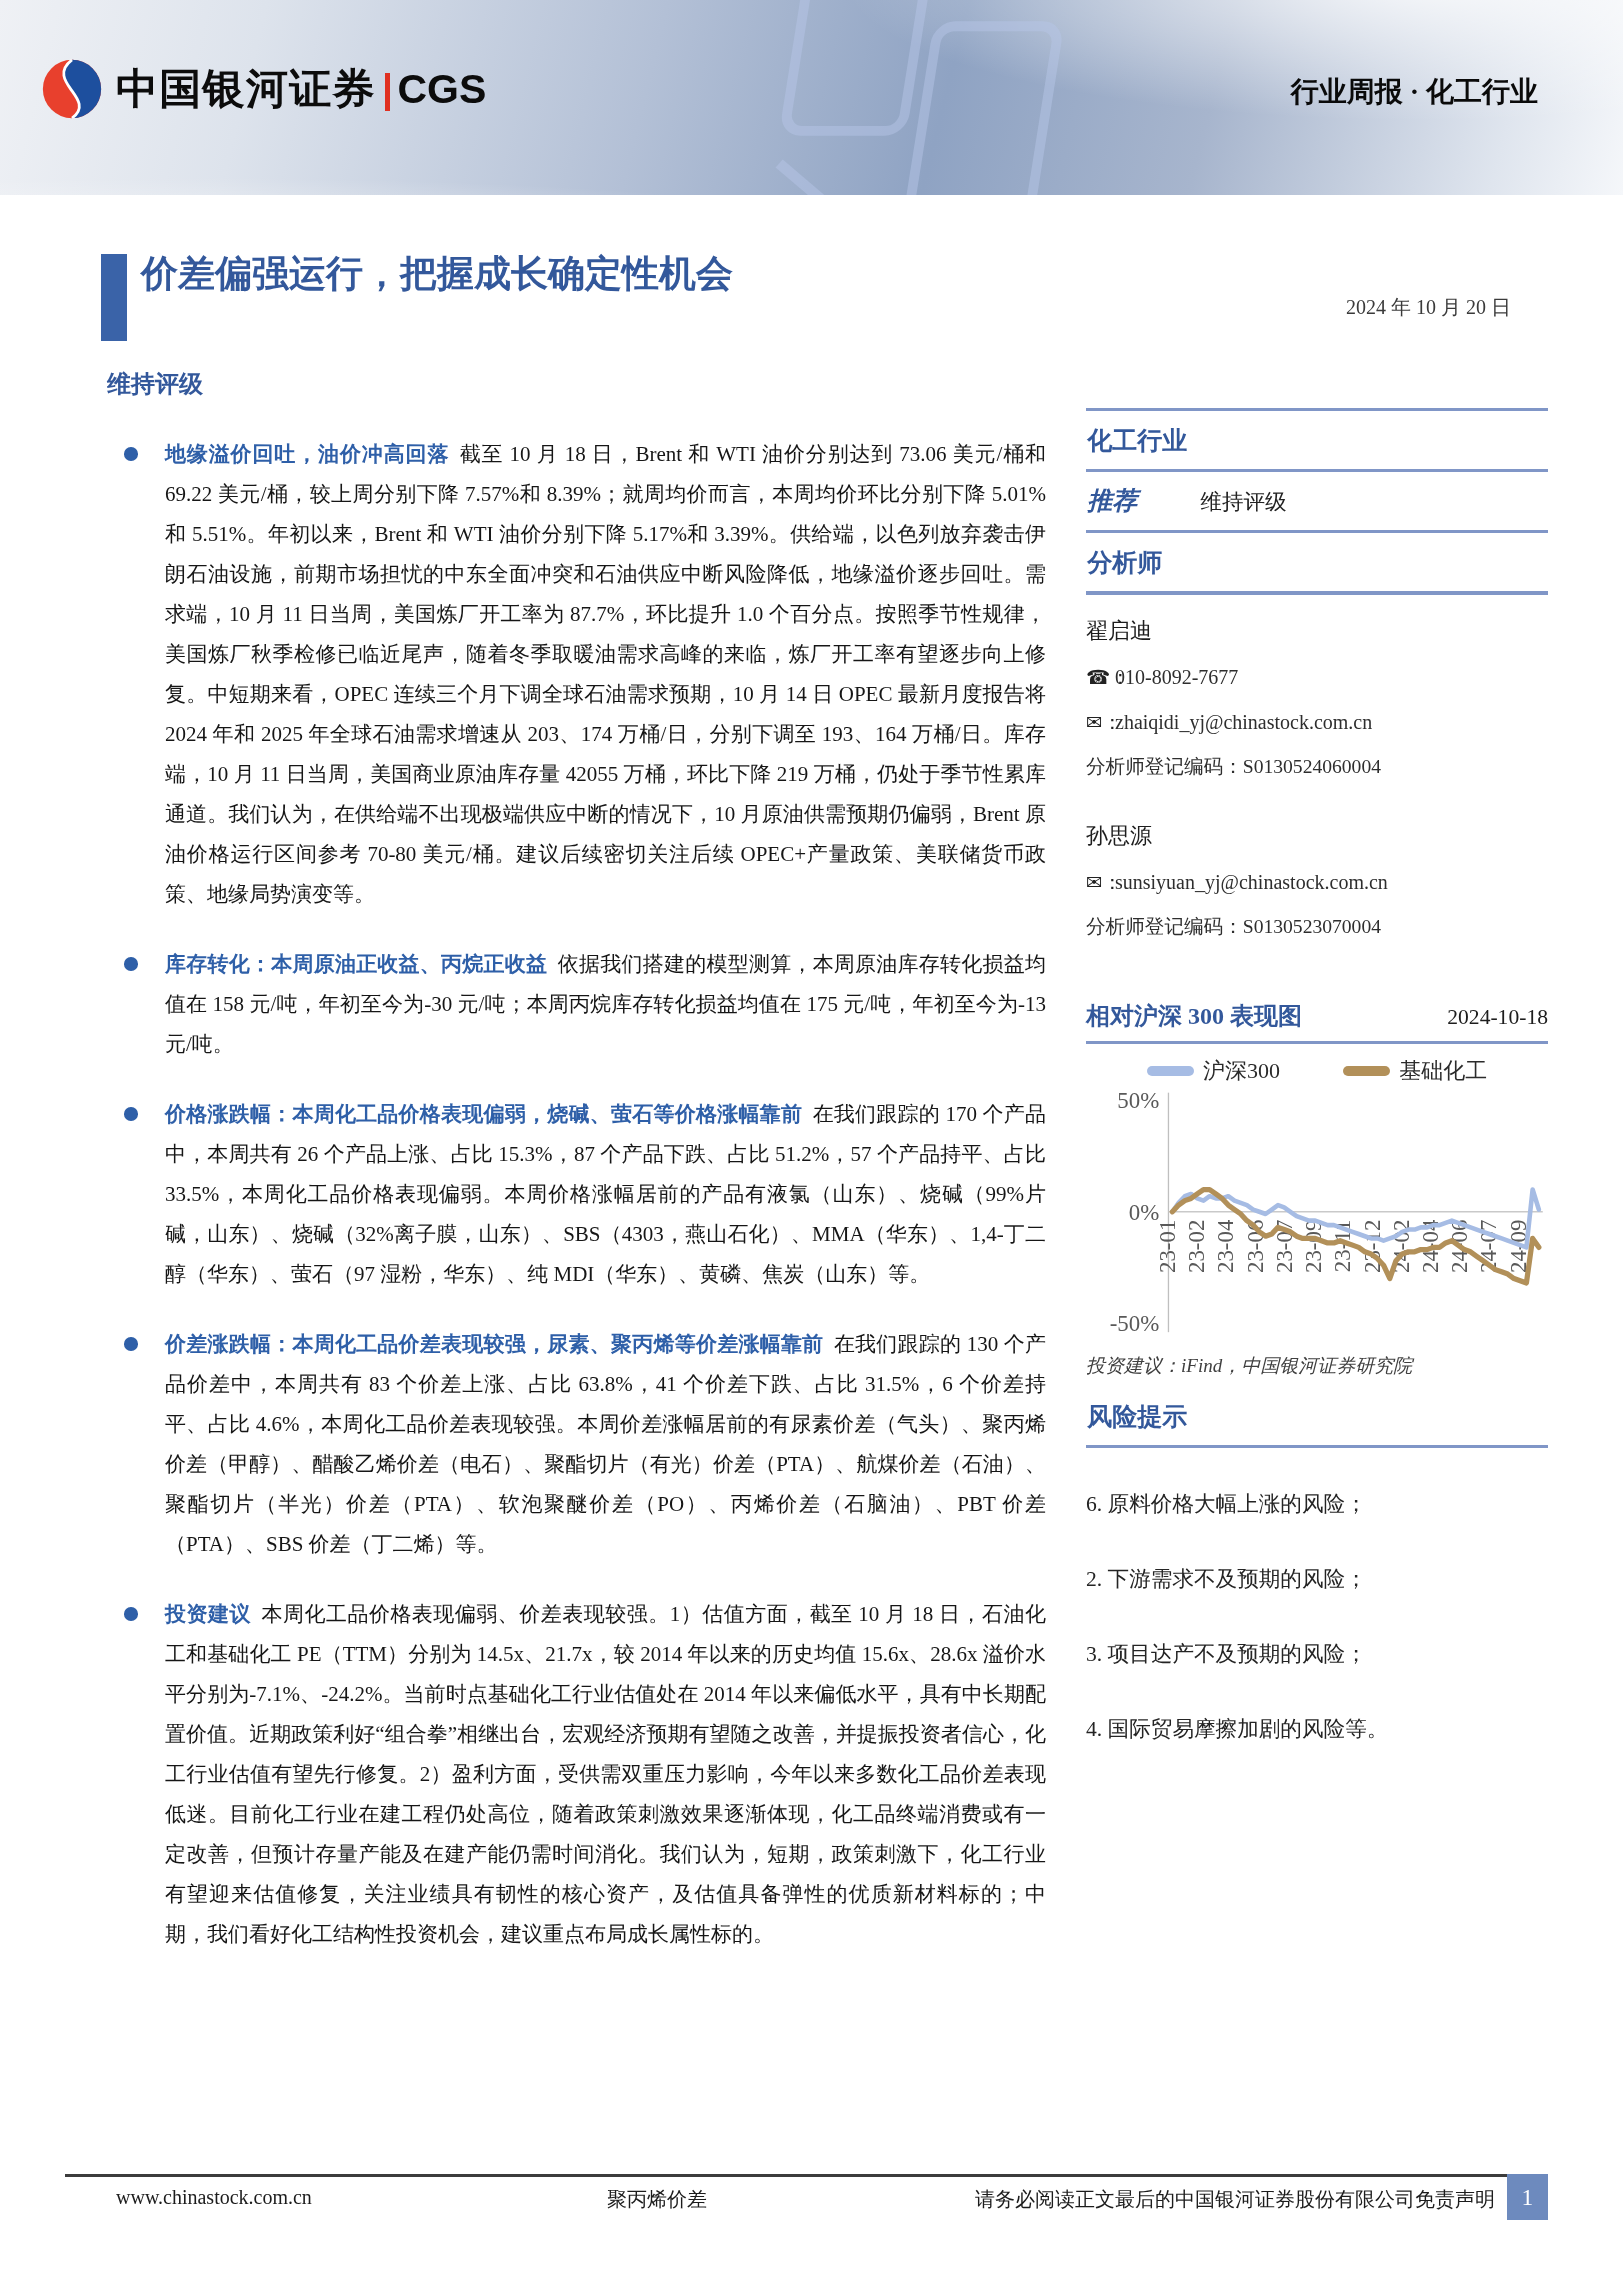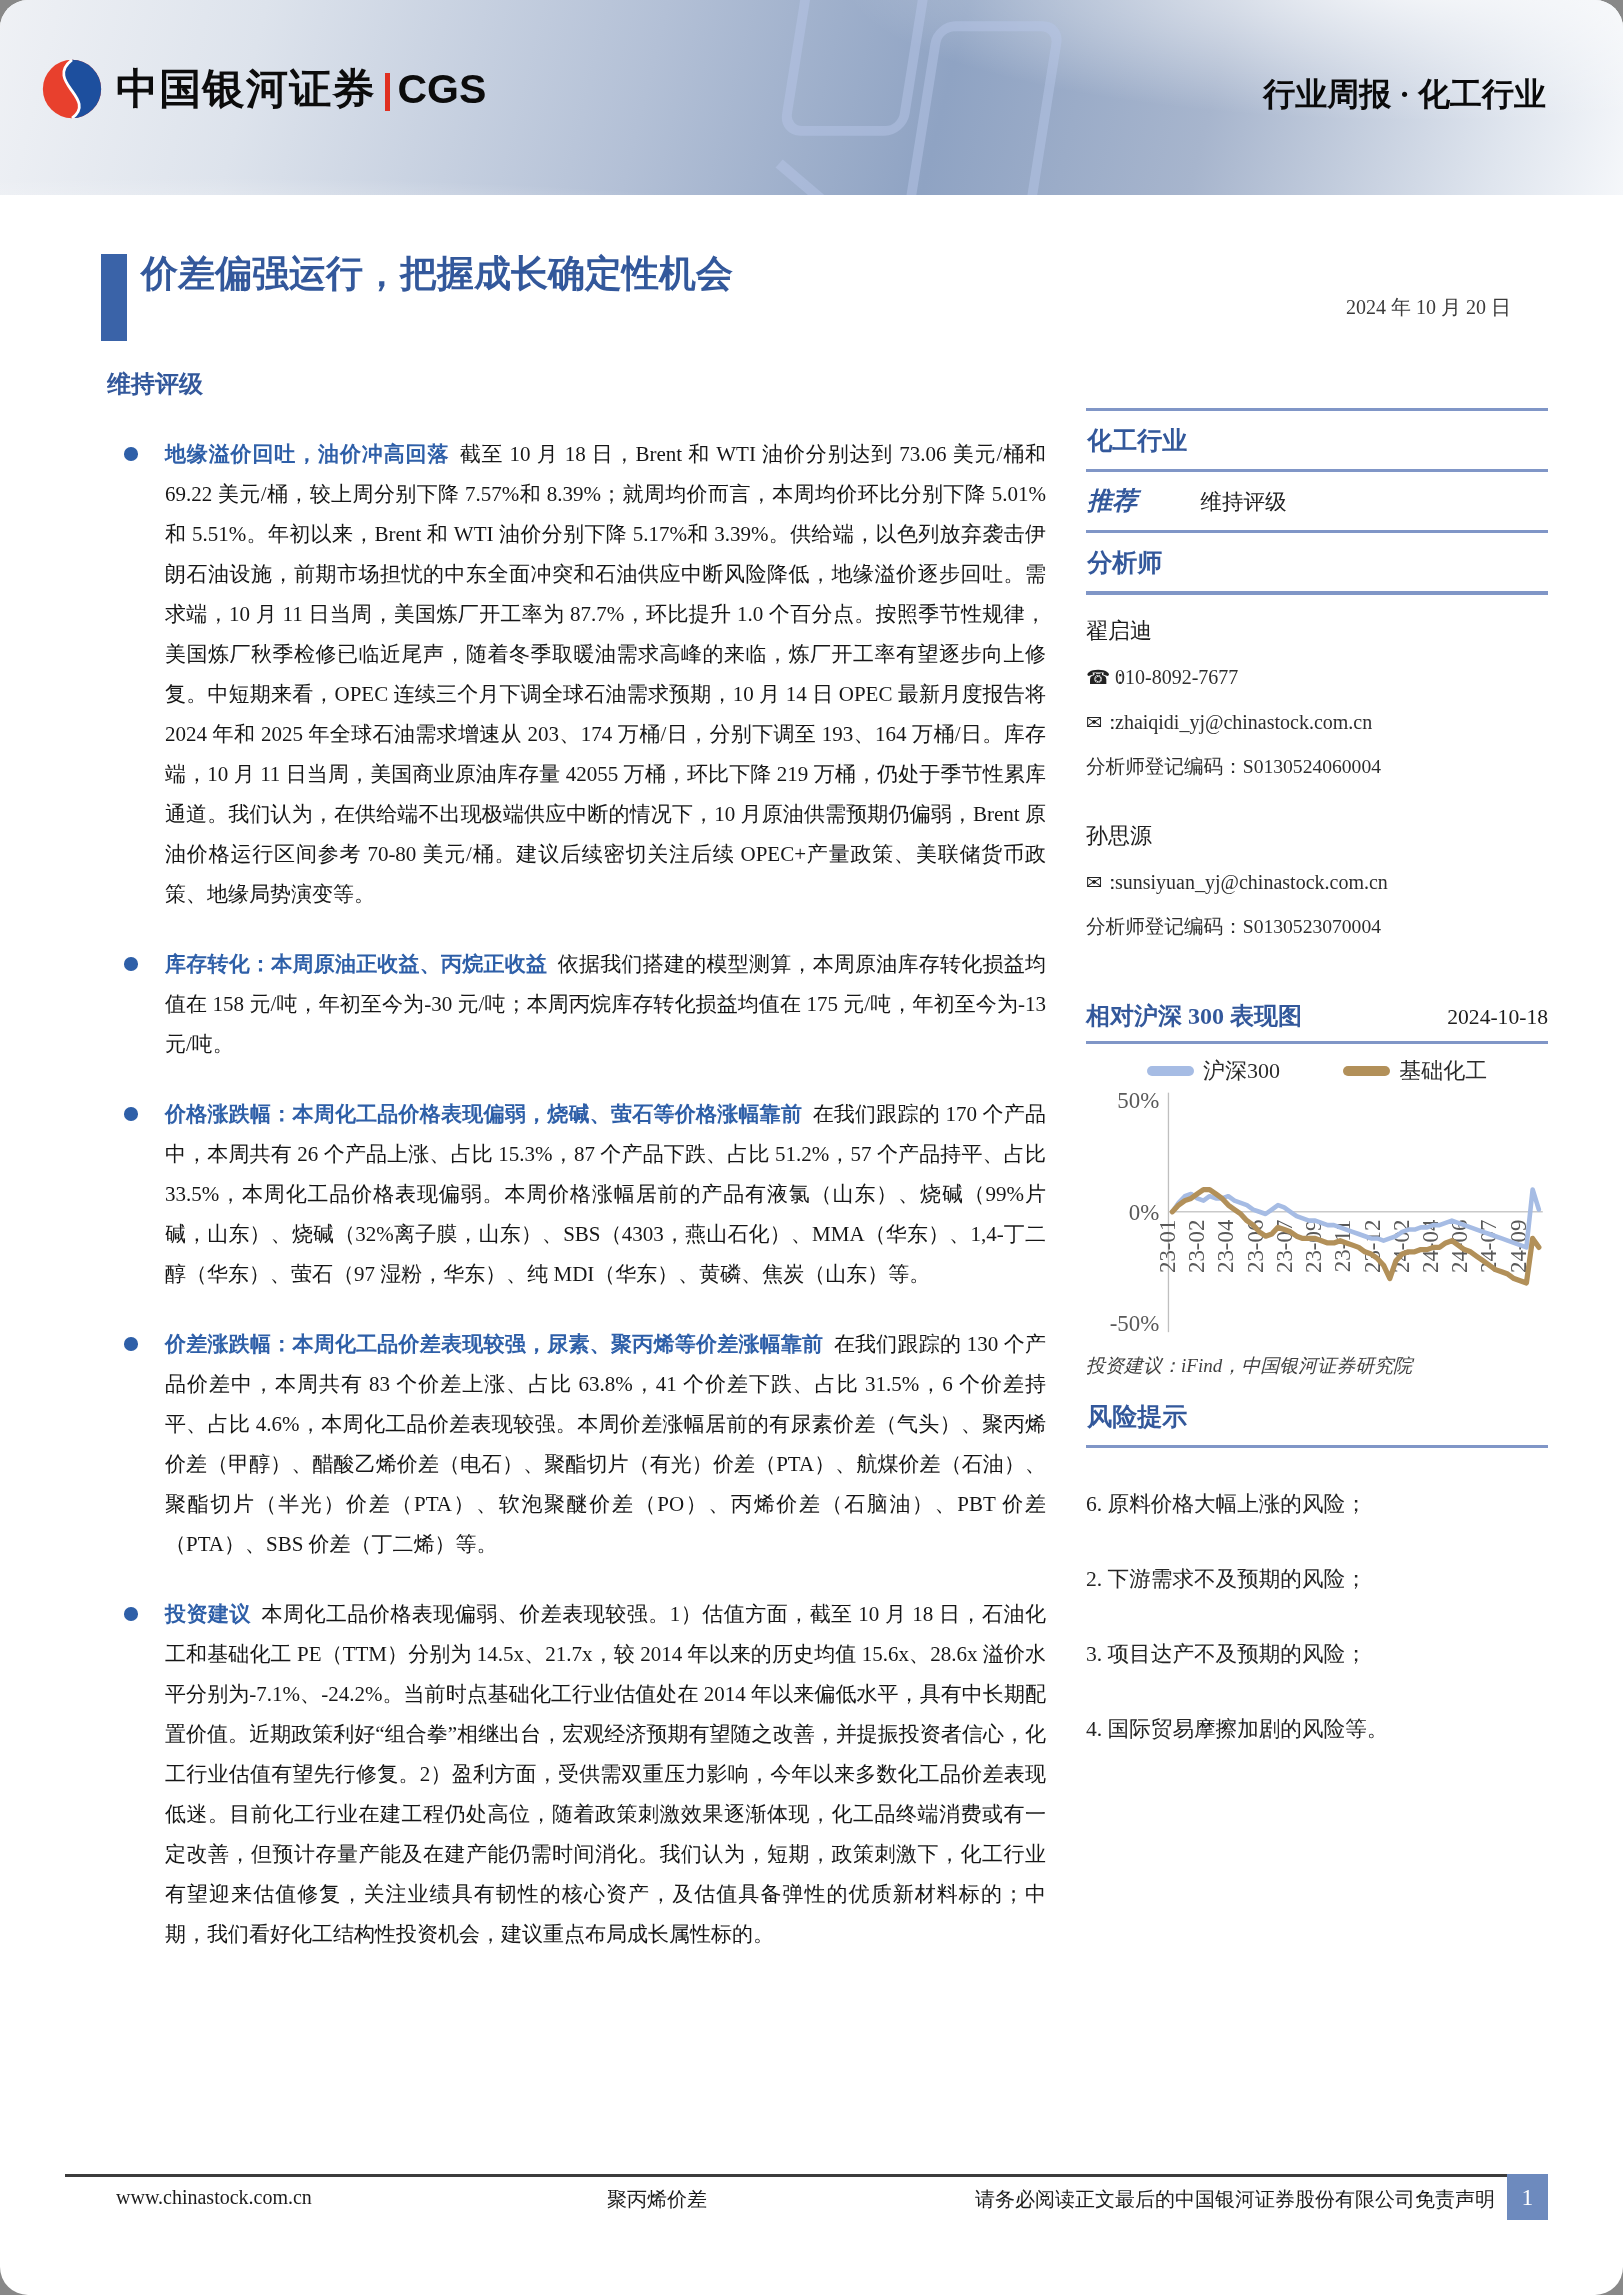--- a/index.html
+++ b/index.html
@@ -1,32 +1,32 @@
 <!DOCTYPE html>
 <html style="font-size:10.5px"><head>
 <meta charset="utf-8">
 <style>
   html,body{margin:0;padding:0;background:#888;}
   .page{position:relative;width:1623px;height:2295px;background:#ffffff;overflow:hidden;
-        font-family:"Liberation Serif","DejaVu Serif",serif;color:#141414;border-radius:28px;}
+        font-family:"Liberation Serif","DejaVu Serif",serif;color:#141414;}
   
   .band{position:absolute;left:0;top:0;width:1623px;height:195px;
         background:linear-gradient(104deg,#eff1f5 0%,#dde3ec 16%,#b3c0d6 40%,#8fa3c3 58%,#a7b5cd 74%,#dfe5ee 92%,#f5f7fa 100%);}
   .band::before{content:'';position:absolute;inset:0;
         background:radial-gradient(60% 120% at 88% -10%,rgba(255,255,255,.85),rgba(255,255,255,0) 60%);}
   .band::after{content:'';position:absolute;inset:0;
         background:radial-gradient(90% 80% at 12% 135%,rgba(255,255,255,.8),rgba(255,255,255,0) 55%);}
   .wm{position:absolute;left:707px;top:0;opacity:.55;}
   .logo{position:absolute;left:41px;top:58px;display:flex;align-items:center;z-index:3;}
   .logo svg{width:62px;height:62px;}
   .brand{font-family:"Liberation Sans","DejaVu Sans",sans-serif;font-weight:900;
          font-size:42px;color:#0c0c0c;margin-left:13px;letter-spacing:1.3px;}
   .brand-div{display:inline-block;width:4.6px;height:38px;background:#e03021;margin:0 7.9px -5.2px 9.2px;}
   .brand-suffix{font-family:"Liberation Sans","DejaVu Sans",sans-serif;font-weight:900;font-size:41px;color:#0c0c0c;}
-  .tagline{position:absolute;right:77px;top:73px;font-size:32px;font-weight:bold;color:#0a0a0a;z-index:3;}
+  .tagline{position:absolute;right:85px;top:73px;font-size:28px;font-weight:bold;color:#0a0a0a;z-index:3;}
   
   .title-bar{position:absolute;left:101px;top:254px;width:25.5px;height:87px;background:#3a63a8;}
   .doc-title{position:absolute;left:141px;top:253px;width:1112px;font-size:37px;line-height:42px;
              font-weight:bold;color:#33589b;margin:0;}
   .doc-date{position:absolute;right:112px;top:294px;font-size:20px;color:#3a3a3a;}
   .section-core{position:absolute;left:107px;top:368px;font-size:24px;font-weight:bold;color:#33589b;}
   
   .bullets{position:absolute;left:123px;top:434px;width:923px;list-style:none;margin:0;padding:0;}
   .bullets li{position:relative;padding-left:42px;margin-bottom:30px;font-size:21px;line-height:40px;
               text-align:justify;color:#161616;}

